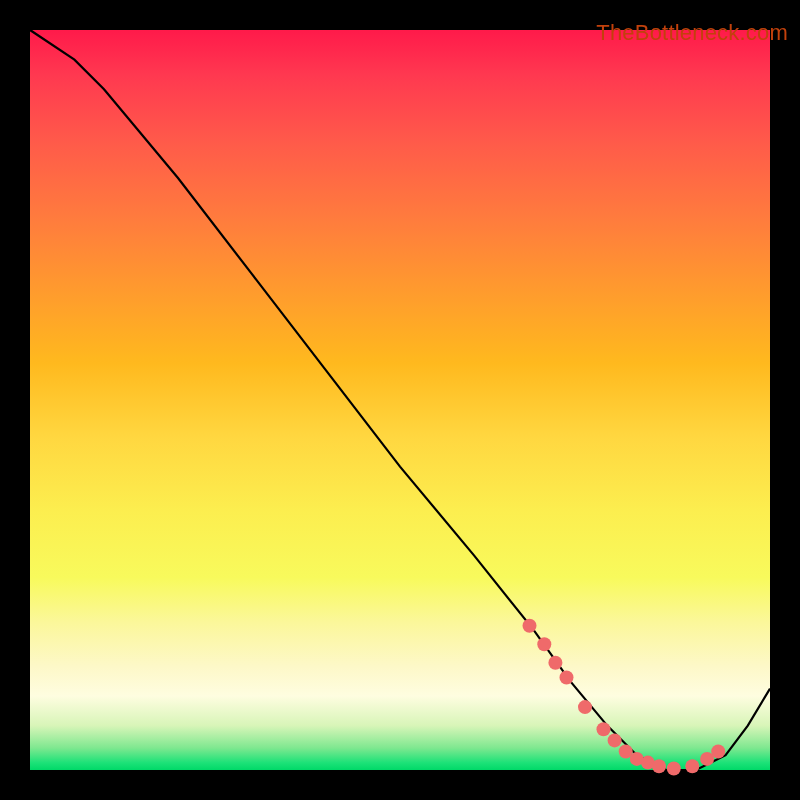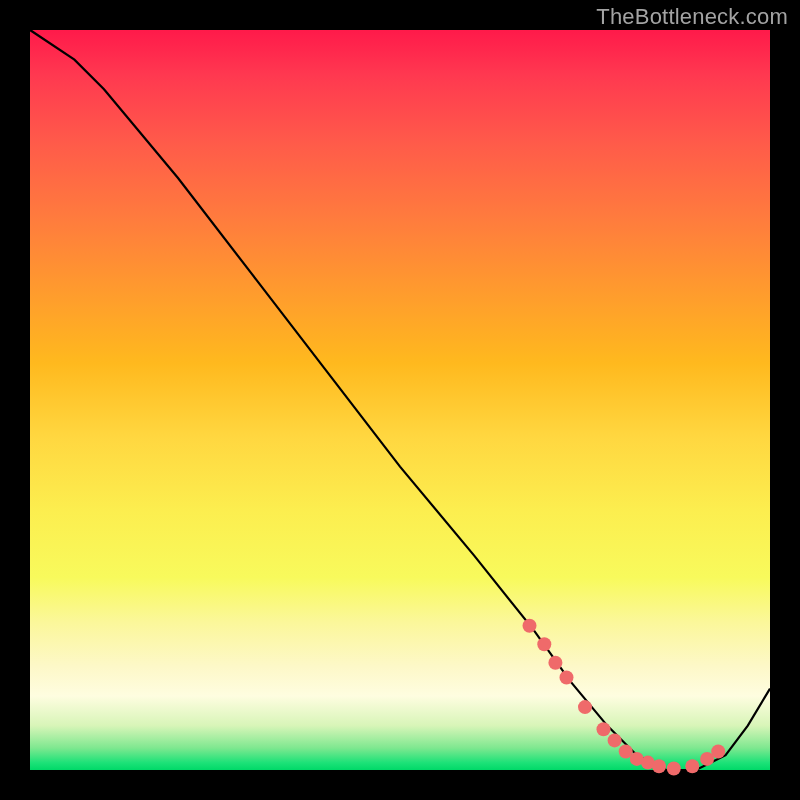--- a/index.html
+++ b/index.html
@@ -6,23 +6,23 @@
   body {
     width: 800px;
     height: 800px;
     background: #000;
     position: relative;
     font-family: Arial, sans-serif;
     overflow: hidden;
   }
   .watermark {
     position: absolute;
-    top: 4px;
+    top: 20px;
     right: 12px;
-    color: #a3a3a3;
+    color: #c2410c;
     font-size: 22px;
     font-weight: 500;
     z-index: 5;
     letter-spacing: 0.2px;
   }
   .plot-area {
     position: absolute;
     left: 30px;
     top: 30px;
     width: 740px;

